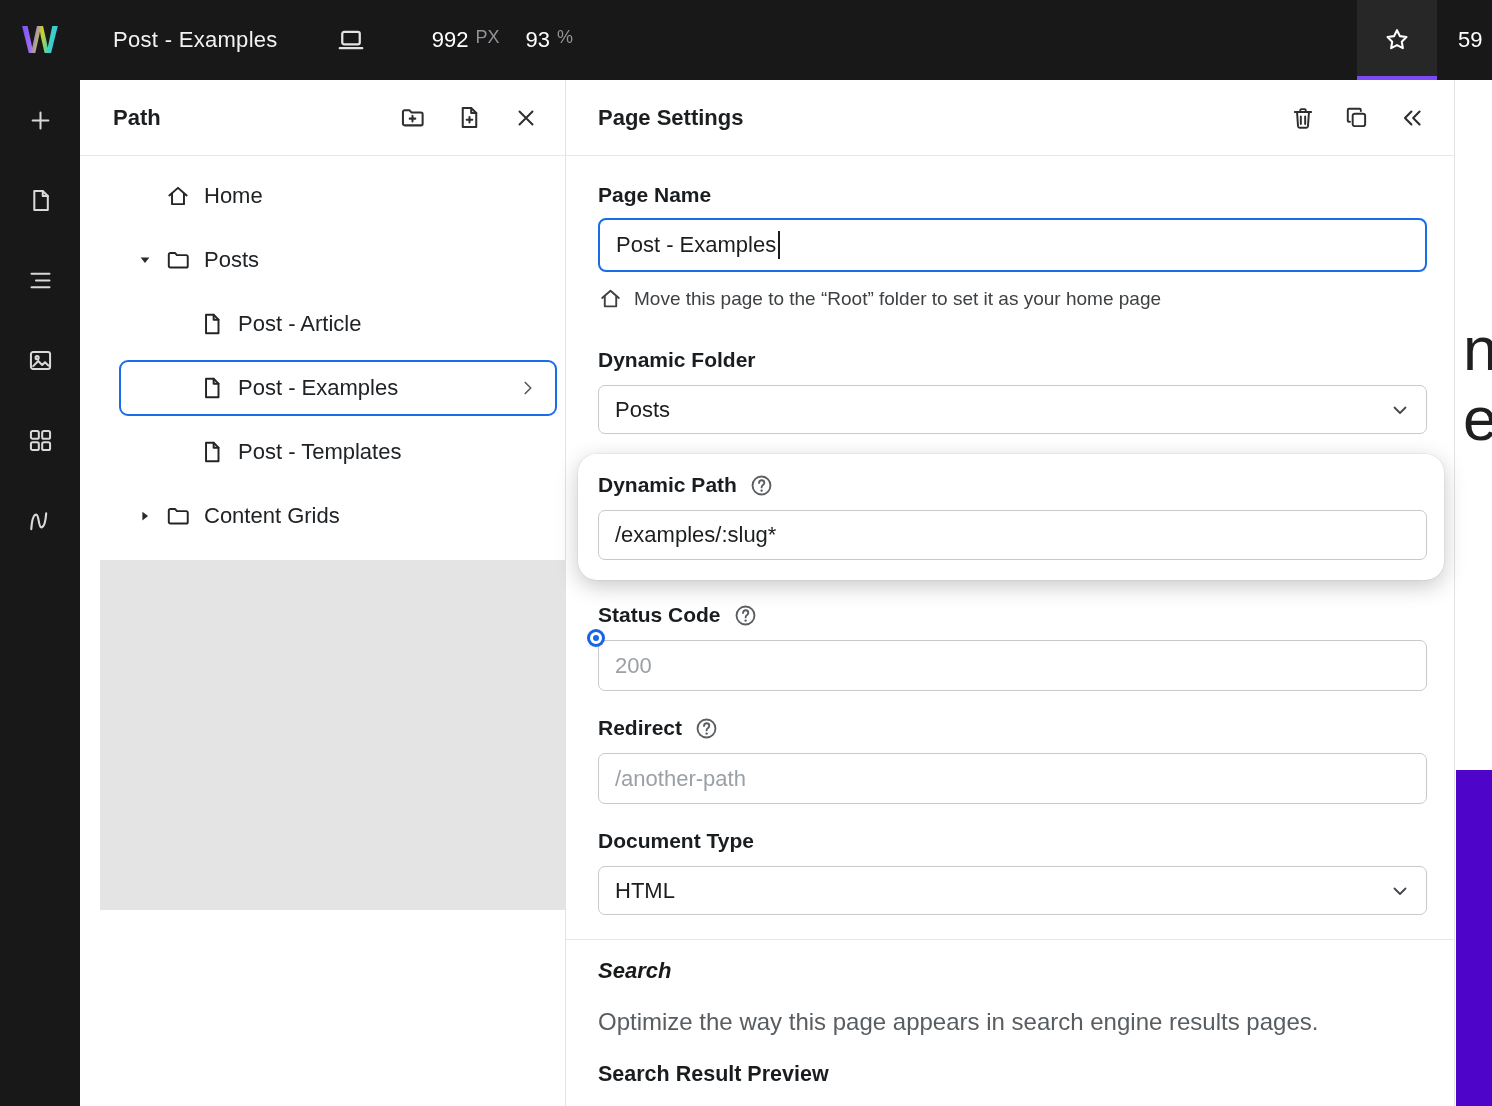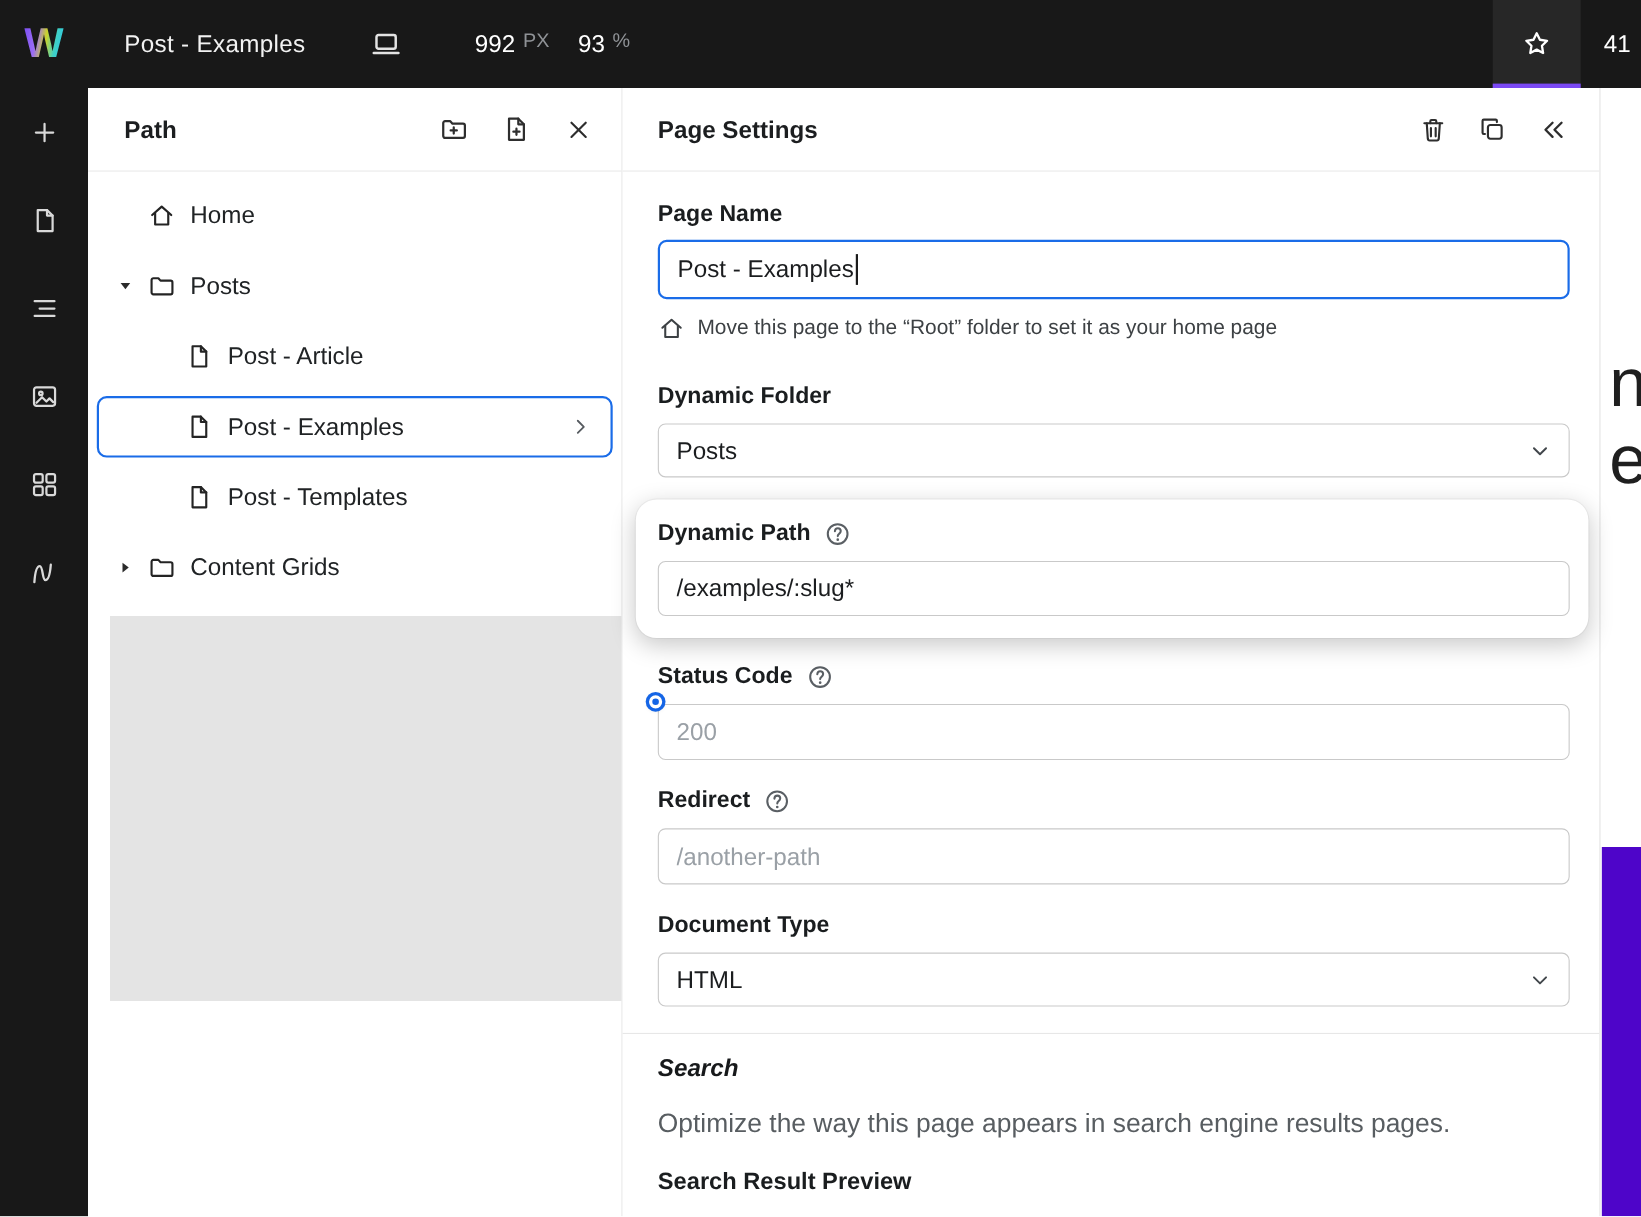--- a/index.html
+++ b/index.html
@@ -31,21 +31,21 @@
   .rail .ric { color:#d9d9d9; cursor:pointer; display:flex; }
 
   
   .pages { position:absolute; left:80px; top:80px; bottom:0; width:486px; background:#fff;
            border-right:1px solid #e3e3e3; z-index:10; }
   .panel-header { height:76px; display:flex; align-items:center; padding:0 26px 0 33px; border-bottom:1px solid #e9e9e9; }
   .panel-title { font-size:22px; font-weight:700; color:#1c1e20; flex:1; }
   .hicons { display:flex; align-items:center; gap:30px; color:#2e2e2e; }
   .hicons > span { display:flex; cursor:pointer; }
 
-  .tree { padding-top:8px; }
+  .tree { padding-top:8px;padding-left:31px; }
   .trow { height:64px; display:flex; align-items:center; font-size:22px; color:#202325; cursor:pointer; }
   .trow .caret { width:16px; display:flex; justify-content:center; color:#2b2b2b; }
   .trow .ticon { display:flex; color:#242424; }
   .lvl0 { padding-left:26px; }
   .lvl0 .ticon { margin-left:12px; }
   .lvl0 .tlabel { margin-left:13px; }
   .lvl0-noc { padding-left:54px; }
   .lvl0-noc .tlabel { margin-left:13px; }
   .lvl1 { padding-left:88px; }
   .lvl1 .tlabel { margin-left:13px; }
@@ -123,21 +123,21 @@
       <span>93</span>
       <span class="unit">%</span>
     </span>
     <div class="fav-tab">
       <span>
         <svg width="28" height="28" viewBox="0 0 24 24">
             <path class="ic" style="stroke:#fff" d="M12 3.6l2.5 5.1 5.6.8-4 3.9.9 5.6-5-2.6-5 2.6.9-5.6-4-3.9 5.6-.8z"></path>
           </svg>
       </span>
     </div>
-    <span class="clipped-num">41</span>
+    <span class="clipped-num">59</span>
   </div>
 
   <div class="rail">
     <span class="ric">
       <svg width="27" height="27" viewBox="0 0 24 24">
           <path class="ic" stroke-width="2" d="M12 5v14M5 12h14"></path>
         </svg>
     </span>
     <span class="ric">
       <svg width="27" height="27" viewBox="0 0 24 24">

